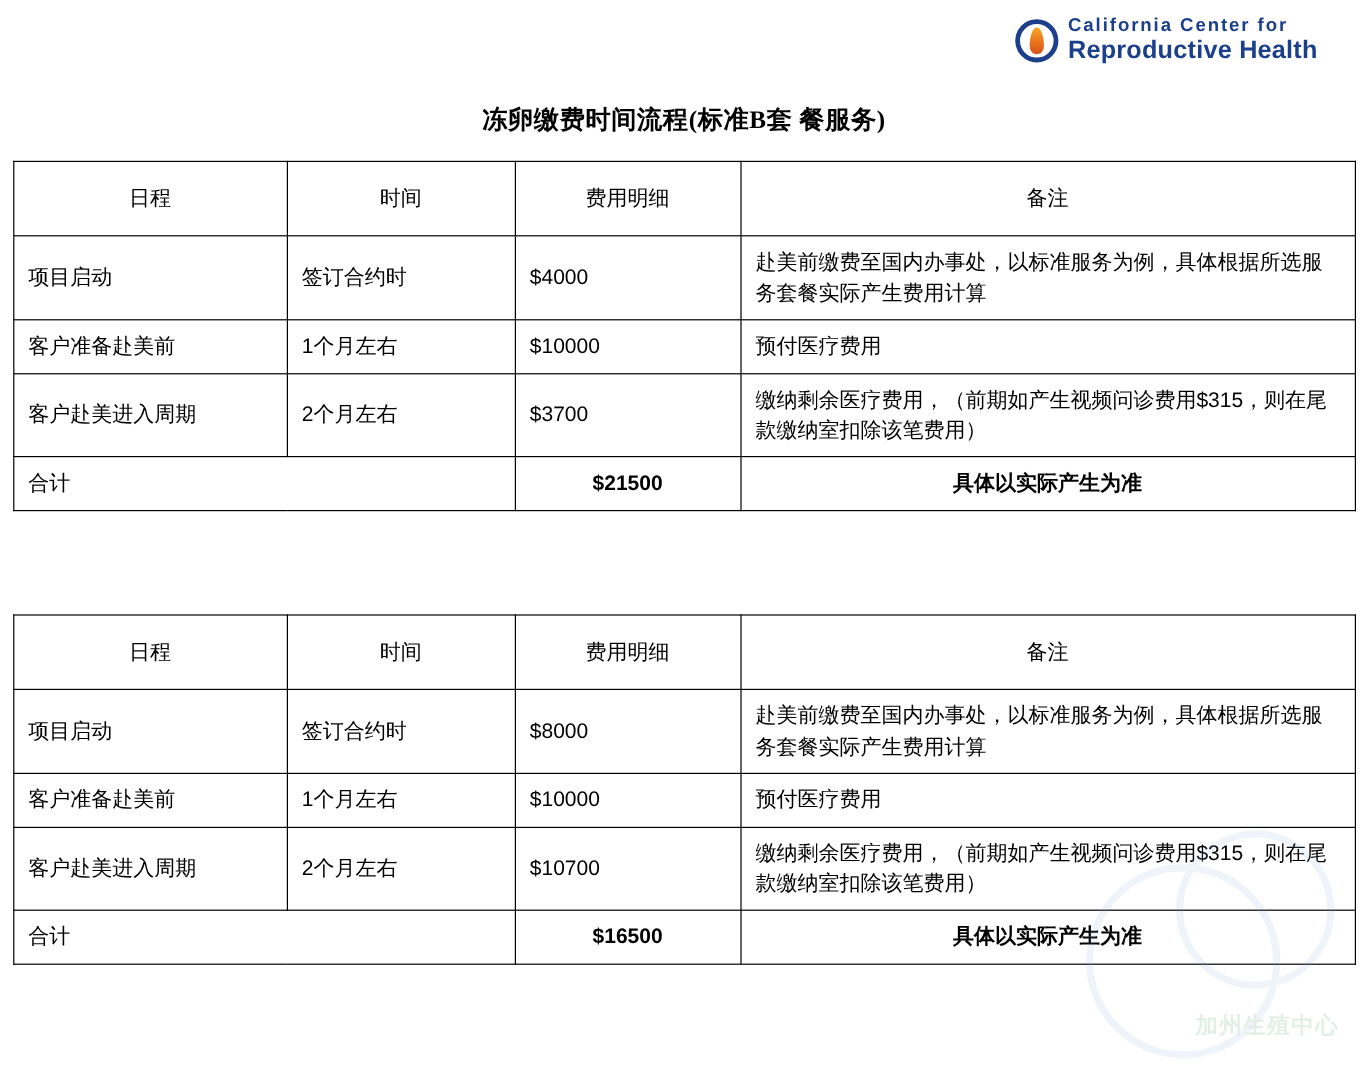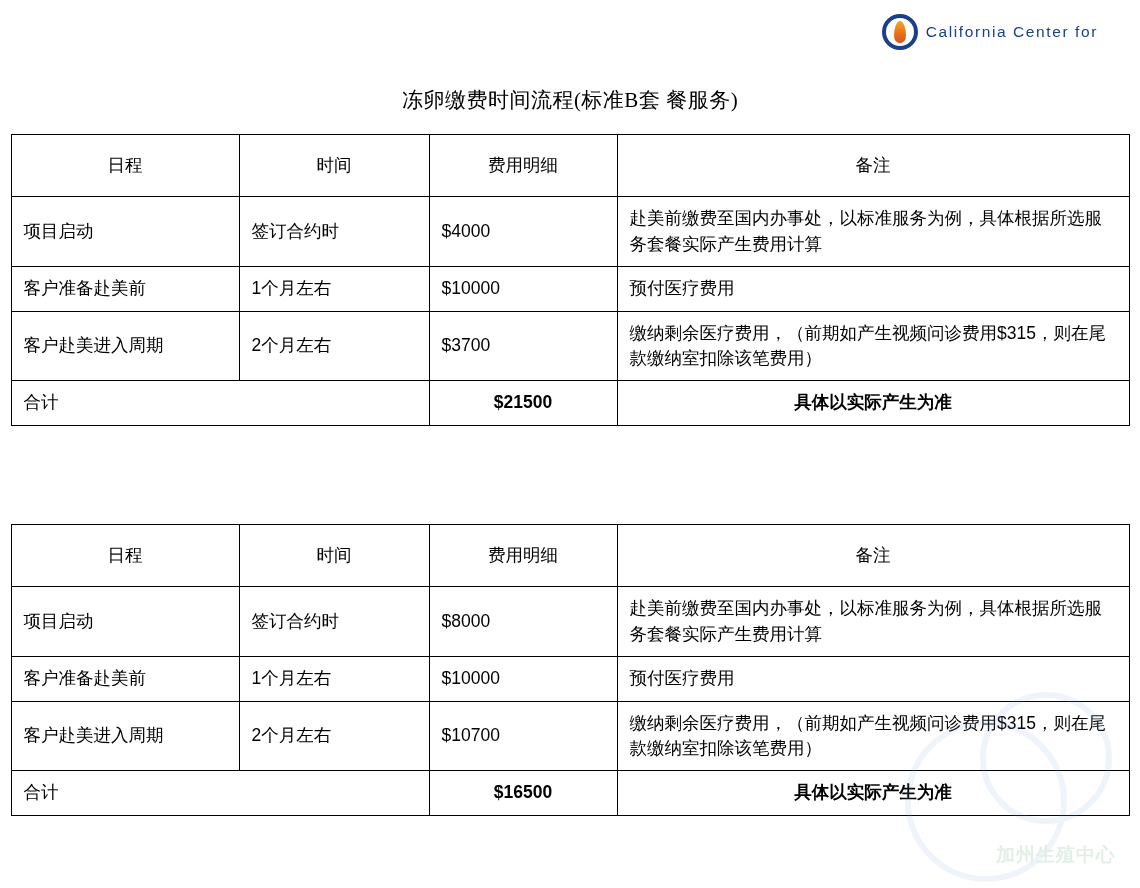--- a/index.html
+++ b/index.html
@@ -47,21 +47,21 @@
     background: linear-gradient(180deg, #f5a623 0%, #e8731c 55%, #d9531e 100%);
     border-radius: 60% 60% 50% 50% / 80% 80% 40% 40%;
   }
   .logo-text {
     line-height: 1.05;
   }
   .logo-line1 {
     font-size: 15.5px;
     letter-spacing: 1.6px;
     color: #1b3f8b;
-    font-weight: normal;
+    font-weight: bold;
   }
   .logo-line2 {
     font-size: 21px;
     letter-spacing: 0.2px;
     color: #1b3f8b;
     font-weight: bold;
     margin-top: 1px;
   }
 
   
@@ -96,30 +96,30 @@
     position: absolute;
     left: 8px;
     width: 1124px;
   }
   #section-0 { top: 86px; }
   #section-1 { top: 508px; }
 
   .section-title {
     text-align: center;
     font-family: "Liberation Serif", serif;
-    font-weight: normal;
+    font-weight: bold;
     font-size: 21px;
     letter-spacing: 0.5px;
     margin-bottom: 20px;
   }
 
   table.fee-table {
     border-collapse: collapse;
     width: 1118px;
-    margin: 16px auto;
+    margin: 4px auto;
     table-layout: fixed;
   }
   table.fee-table td,
   table.fee-table th {
     border: 1.6px solid #000;
     padding: 9px 12px;
     vertical-align: middle;
     font-size: 17.5px;
     line-height: 1.45;
     font-weight: normal;
@@ -147,20 +147,21 @@
 </head>
 <body>
 
 <div class="logo-block">
   <div class="logo-mark">
     <div class="ring"></div>
     <div class="flame"></div>
   </div>
   <div class="logo-text">
     <div class="logo-line1">California Center for</div>
+    <div class="logo-line2">Reproductive Health</div>
   </div>
 </div>
 
 <div class="section" id="section-0">
   <div class="section-title">冻卵缴费时间流程(标准B套 餐服务)</div>
   <table class="fee-table">
     <colgroup>
       <col class="col-a">
         <col class="col-b">
         <col class="col-c">

